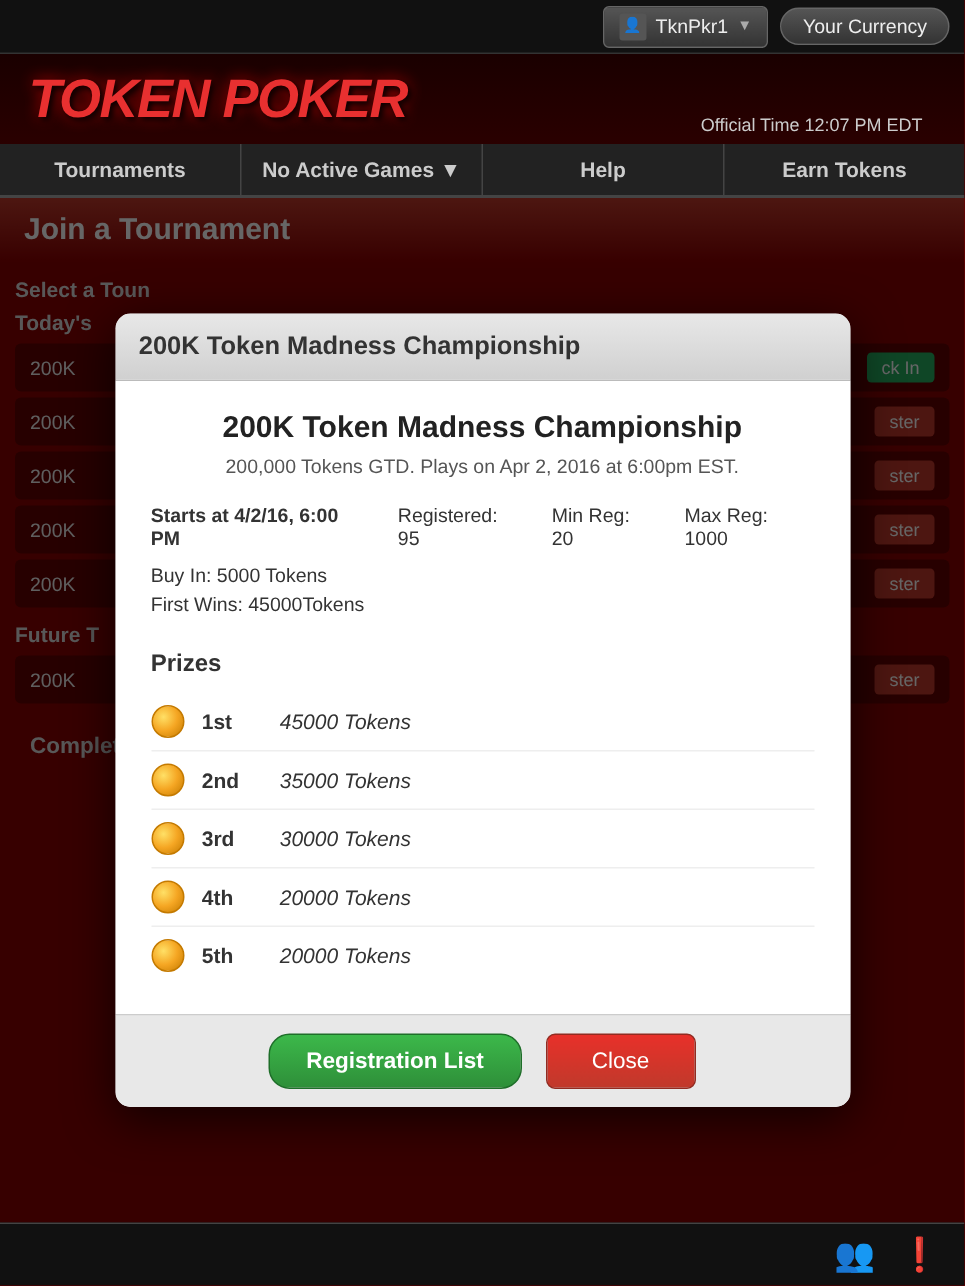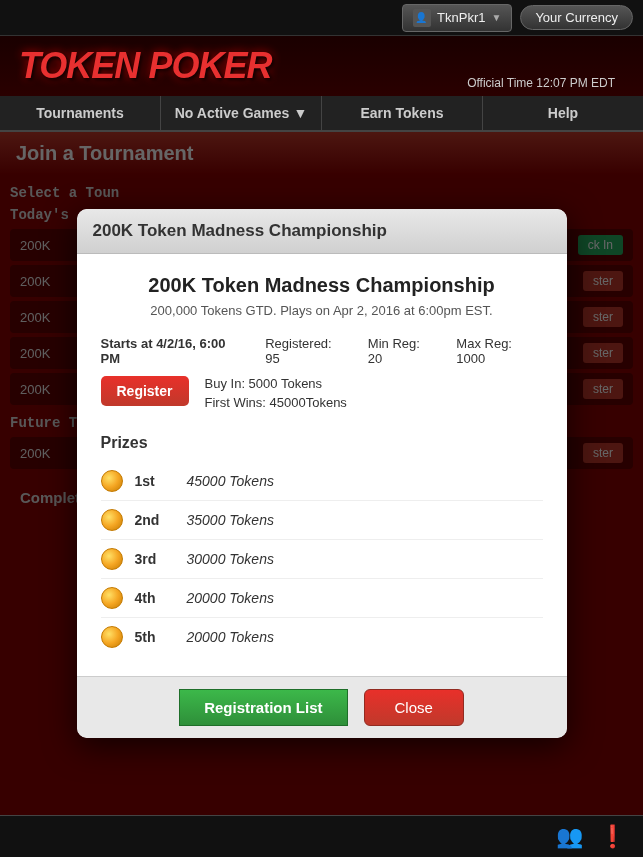--- a/index.html
+++ b/index.html
@@ -114,21 +114,20 @@
     .content-area {
       padding: 10px;
       color: #fff;
     }
 
     .section-label {
       color: #ddd;
       font-size: 14px;
       margin-bottom: 6px;
       font-weight: bold;
-      font-family: Liberation Mono, monospace;
     }
 
     .today-section, .future-section {
       margin-bottom: 10px;
     }
 
     .tournament-row {
       background: rgba(0,0,0,0.3);
       border-radius: 4px;
       margin-bottom: 4px;
@@ -319,21 +318,21 @@
       display: flex;
       justify-content: center;
       gap: 16px;
       border-top: 1px solid #ccc;
       border-radius: 0 0 10px 10px;
     }
     .reg-list-btn {
       background: linear-gradient(to bottom, #3cb84a, #2e8f39);
       color: #fff;
       border: 1px solid #1e6e29;
-      border-radius: 0;
+      border-radius: 14px;
       padding: 9px 24px;
       font-size: 15px;
       font-weight: bold;
       cursor: pointer;
     }
     .close-btn {
       background: linear-gradient(to bottom, #e8302a, #c0392b);
       color: #fff;
       border: 1px solid #922b21;
       border-radius: 6px;
@@ -366,24 +365,24 @@
 
 <div class="nav-bar">
   <div class="nav-item">
     <span>Tournaments</span>
   </div>
   <div class="nav-item">
     <span>No Active Games</span>
     <span>▼</span>
   </div>
   <div class="nav-item">
+    <span>Help</span>
+  </div>
+  <div class="nav-item">
     <span>Earn Tokens</span>
-  </div>
-  <div class="nav-item">
-    <span>Help</span>
   </div>
 </div>
 
 <div class="main-content">
   <div class="join-header">
     <span>Join a Tournament</span>
   </div>
   <div class="content-area">
     <div class="section-label">Select a Toun</div>
     <div class="today-section">
@@ -442,21 +441,20 @@
             <span>Min Reg:</span>
             <span>20</span>
           </span>
           <span class="modal-stat">
             <span>Max Reg:</span>
             <span>1000</span>
           </span>
         </div>
 
         <div style="display:flex; align-items:flex-start; gap:16px; margin-bottom:10px;">
-          <button class="register-btn">Register</button>
           <div>
             <div class="modal-buy-in">Buy In: 5000 Tokens</div>
             <div class="modal-first-win">First Wins: 45000Tokens</div>
           </div>
         </div>
 
         <div class="prizes-section">
           <div class="prizes-title">Prizes</div>
           <div class="prize-row">
             <div class="coin-icon"></div>

